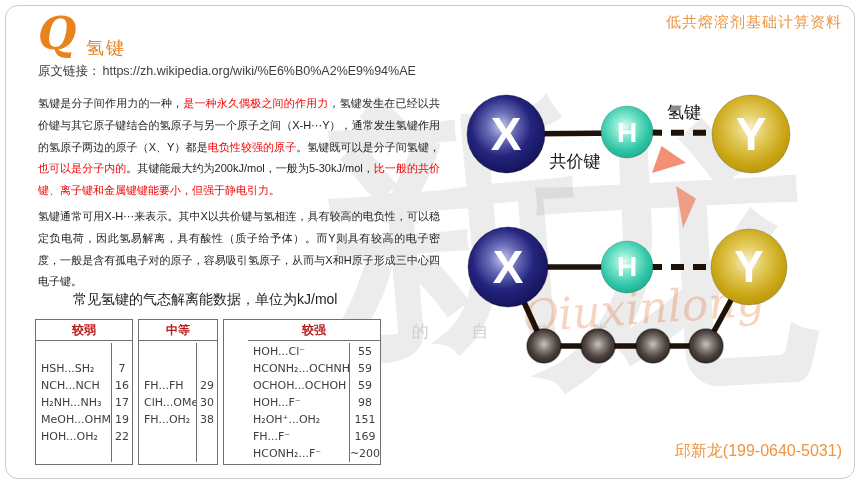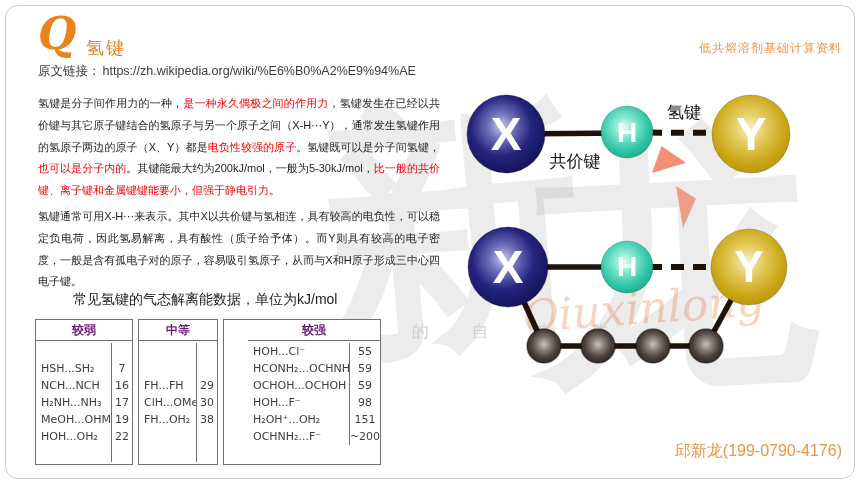--- a/index.html
+++ b/index.html
@@ -49,22 +49,22 @@
   .brand-q{
     position:absolute;left:38px;top:12px;z-index:2;
     font-family:"DejaVu Serif",serif;font-style:italic;font-weight:bold;
     font-size:44px;color:var(--accent-orange);line-height:1;
   }
   .page-title{
     position:absolute;left:86px;top:36px;z-index:2;
     font-size:18px;color:var(--accent-orange);letter-spacing:2px;
   }
   .right-note{
-    position:absolute;right:18px;top:40px;z-index:2;
-    font-size:12px;color:var(--accent-orange-light);letter-spacing:1px;
+    position:absolute;right:18px;top:13px;z-index:2;
+    font-size:15px;color:var(--accent-orange-light);letter-spacing:1px;
   }
   .source{
     position:absolute;left:38px;top:63px;z-index:2;
     font-size:12.5px;color:#3C3C3C;
   }
   .source .url{margin-left:2px;}
 
   
   .para{
     position:absolute;left:38px;width:402px;z-index:2;margin:0;
@@ -84,21 +84,21 @@
     position:absolute;left:35px;top:319px;z-index:2;
     display:flex;gap:5px;font-family:"DejaVu Sans",sans-serif;
   }
   .tgroup{border:1px solid var(--table-border);background:#fff;}
   .g-weak{width:96px;}
   .g-medium{width:78px;}
   .g-strong{width:132px;padding-left:24px;}
   .thead{
     height:20px;line-height:20px;text-align:center;
     border-bottom:1px solid var(--table-border);
-    font-size:12px;font-weight:bold;color:#701a75;
+    font-size:12px;font-weight:bold;color:#b91c1c;
   }
   .tbody{display:flex;flex-direction:column;padding:2px 0;}
   .trow{display:flex;height:17px;align-items:center;}
   .tname{
     flex:1;padding-left:5px;font-size:11px;color:#3D3D3D;
     white-space:nowrap;overflow:hidden;
   }
   .tval{
     width:20px;align-self:stretch;border-left:1px solid var(--table-border);
     display:flex;align-items:center;justify-content:center;
@@ -236,21 +236,25 @@
           </div>
           <div class="trow">
             <div class="tname">HOH...F⁻</div>
             <div class="tval">98</div>
           </div>
           <div class="trow">
             <div class="tname">H₂OH⁺...OH₂</div>
             <div class="tval">151</div>
           </div>
           <div class="trow">
-            <div class="tname">OCHNH₂...F⁻</div>
+            <div class="tname">FH...F⁻</div>
+            <div class="tval">169</div>
+          </div>
+          <div class="trow">
+            <div class="tname">HCONH₂...F⁻</div>
             <div class="tval">~200</div>
           </div>
         </div>
     </div>
   </div>
 
   <svg class="diagram-1" width="420" height="135" viewBox="0 0 420 135">
     <defs>
       <radialGradient id="gx1" cx="0.44" cy="0.40" r="0.70">
         <stop offset="0" stop-color="#c6c9ee"></stop>
@@ -322,14 +326,14 @@
     <circle cx="309" cy="55" r="38" fill="url(#gy2)" stroke="rgba(0,0,0,0.20)" stroke-width="1"></circle>
     <circle cx="104" cy="134" r="17" fill="url(#gs2)" stroke="rgba(0,0,0,0.45)" stroke-width="1.5"></circle>
     <circle cx="158" cy="134" r="17" fill="url(#gs2)" stroke="rgba(0,0,0,0.45)" stroke-width="1.5"></circle>
     <circle cx="213" cy="134" r="17" fill="url(#gs2)" stroke="rgba(0,0,0,0.45)" stroke-width="1.5"></circle>
     <circle cx="266" cy="134" r="17" fill="url(#gs2)" stroke="rgba(0,0,0,0.45)" stroke-width="1.5"></circle>
     <text class="atom-letter" x="68" y="71" font-size="46">X</text>
     <text class="atom-letter" x="187" y="64" font-size="28">H</text>
     <text class="atom-letter" x="309" y="70" font-size="44">Y</text>
   </svg>
 
-  <div class="footer-contact">邱新龙(199-0790-4176)</div>
+  <div class="footer-contact">邱新龙(199-0640-5031)</div>
 </div>
 
 </body></html>

